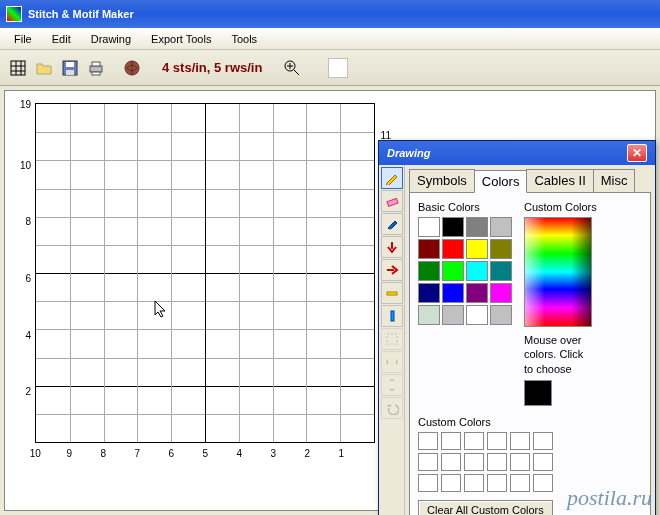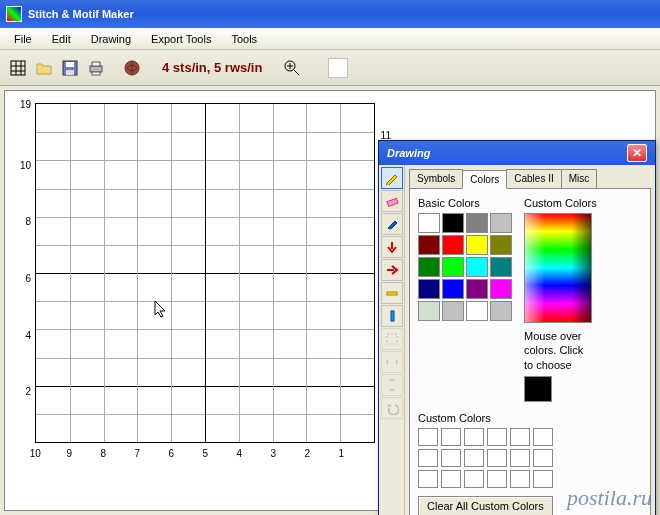--- a/index.html
+++ b/index.html
@@ -34,21 +34,21 @@
 .closex { width: 20px; height: 18px; background: linear-gradient(#f88,#d33); border: 1px solid #fff; border-radius: 2px; display: flex; align-items: center; justify-content: center; color: #fff; font-weight: bold; font-style: normal; font-size: 12px; }
 
 .panelbody { display: flex; height: calc(100% - 24px); }
 .vtoolbar { width: 26px; background: #ece9d8; border-right: 1px solid #c0c0c0; display: flex; flex-direction: column; gap: 1px; padding: 2px; }
 .vtool { width: 22px; height: 22px; border: 1px solid #c0c0c0; display: flex; align-items: center; justify-content: center; background: #ece9d8; font-size: 13px; }
 .vtool.sel { background: #d6e8ff; border-color: #316ac5; }
 .vtool.dis { opacity: 0.45; }
 
 .tabarea { flex: 1; padding: 4px; }
 .tabrow { display: flex; border-bottom: 1px solid #888; }
-.tab { padding: 3px 7px; border: 1px solid #888; border-bottom: none; background: #ece9d8; margin-right: -1px; position: relative; cursor: default; font-size: 10px; }
+.tab { padding: 3px 7px; border: 1px solid #888; border-bottom: none; background: #ece9d8; margin-right: -1px; position: relative; cursor: default; font-size: 13px; }
 .tab.active { background: #fcfcfe; top: 1px; border-bottom: 1px solid #fcfcfe; }
 .tabcontent { background: #fcfcfe; border: 1px solid #888; border-top: none; padding: 8px; height: 356px; }
 
 .colsection { display: flex; gap: 12px; }
 .swatchgrid { display: grid; grid-template-columns: repeat(4, 22px); gap: 2px; }
 .sw { width: 22px; height: 20px; border: 1px solid #888; }
 .seclabel { font-size: 11px; margin-bottom: 4px; }
 
 .gradbox { width: 68px; height: 110px; border: 1px solid #888; background: linear-gradient(to bottom, #ff0000 0%, #ffff00 16%, #00ff00 33%, #00ffff 50%, #0000ff 66%, #ff00ff 83%, #ff0000 100%); position: relative; }
 .gradbox::before { content:""; position:absolute; inset:0; background: linear-gradient(to right, #fff, transparent 30%, transparent 70%, #000); opacity:0.6; }

